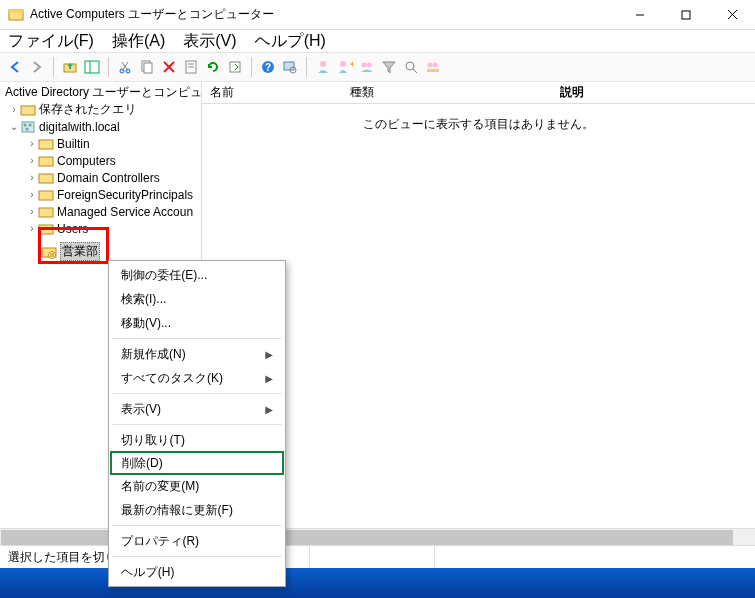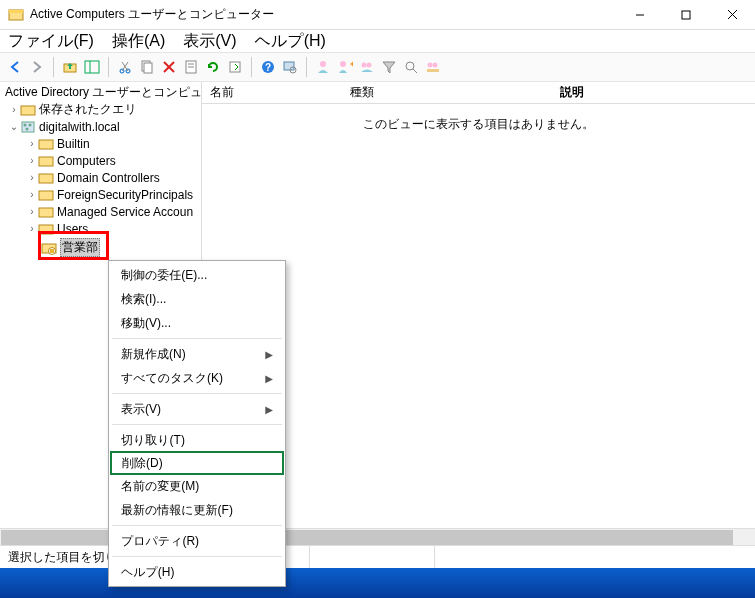--- a/index.html
+++ b/index.html
@@ -13,21 +13,21 @@
   .menuitem { padding: 1px 2px; }
   .toolbar { height: 30px; display: flex; align-items: center; padding: 2px 6px; border-top: 1px solid #e5e5e5; border-bottom: 1px solid #e5e5e5; gap: 4px; background: #fafafa; }
   .sep { width: 1px; height: 20px; background: #ccc; margin: 0 3px; }
   .tbtn { width: 18px; height: 18px; display: flex; align-items: center; justify-content: center; }
   .main { display: flex; height: 446px; }
   .tree { width: 202px; border-right: 1px solid #ddd; background: #fff; overflow: hidden; position: relative; }
   .tree-row { display: flex; align-items: center; height: 17px; white-space: nowrap; }
   .tw { width: 12px; text-align: center; color: #666; font-size: 10px; }
   .tree .label { margin-left: 3px; }
   .selected-label { background: #d0d0d0; border: 1px dotted #777; padding: 0 1px; }
-  .hl-box { border: 3px solid #ff0000; display: inline-flex; align-items: center; padding: 4px 6px 0 0; text-align: center; }
+  .hl-box { border: 3px solid #ff0000; display: inline-flex; align-items: center; padding: 12px 6px 0 0; text-align: center; }
   .listarea { flex: 1; display: flex; flex-direction: column; }
   .list-header { height: 22px; display: flex; align-items: center; border-bottom: 1px solid #ddd; }
   .list-col { padding-left: 8px; font-size: 12px; color: #000; }
   .list-body { flex: 1; position: relative; }
   .empty-msg { position: absolute; left: 0; right: 0; top: 12px; text-align: center; color: #000; }
   .hscroll-thin { height: 17px; background: #f0f0f0; border-top: 1px solid #ddd; display: flex; align-items: center; }
   .hscroll-thin .thumb { height: 15px; background: #c6c6c6; margin-left: 1px; }
   .statusbar { height: 23px; display: flex; align-items: center; border-top: 1px solid #ddd; }
   .status-cell { height: 100%; display: flex; align-items: center; border-right: 1px solid #ddd; padding: 0 8px; }
   .taskbar { height: 30px; background: linear-gradient(#0a5fcc, #053b9a); }

